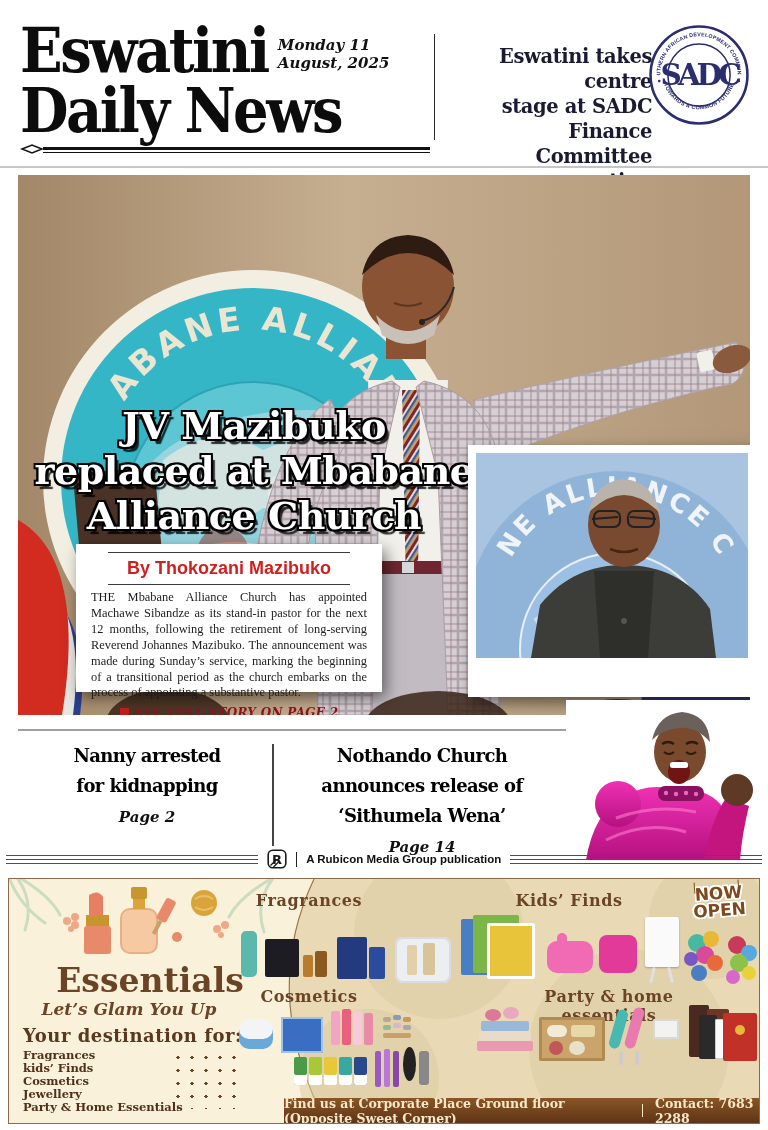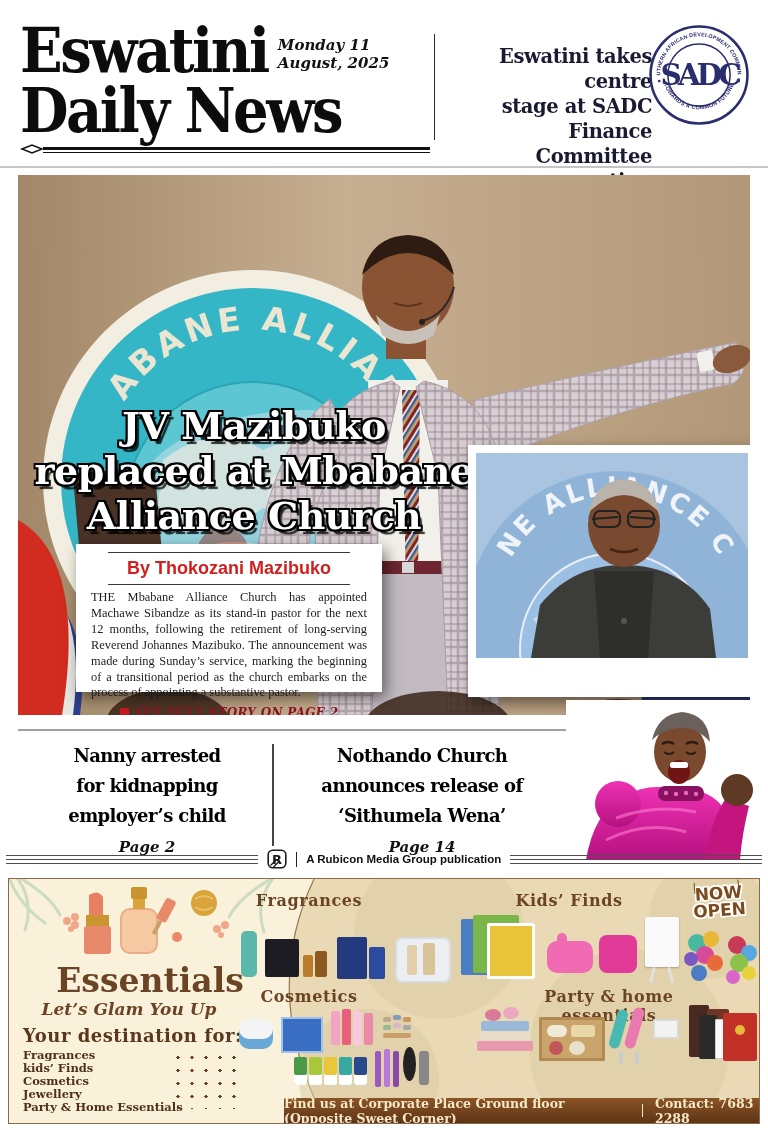--- a/index.html
+++ b/index.html
@@ -251,21 +251,20 @@
         </g>
       </svg>
     </div>
   </div>
 
   <div class="teaser-rule"></div>
 
   <div class="teaser t1">
     <div class="t-line">Nanny arrested</div>
     <div class="t-line">for kidnapping</div>
-    <div class="t-line">employer’s child</div>
     <div class="t-page">Page 2</div>
   </div>
 
   <div class="teaser-vline"></div>
 
   <div class="teaser t2">
     <div class="t-line">Nothando Church</div>
     <div class="t-line">announces release of</div>
     <div class="t-line">‘Sithumela Wena’</div>
     <div class="t-page">Page 14</div>

